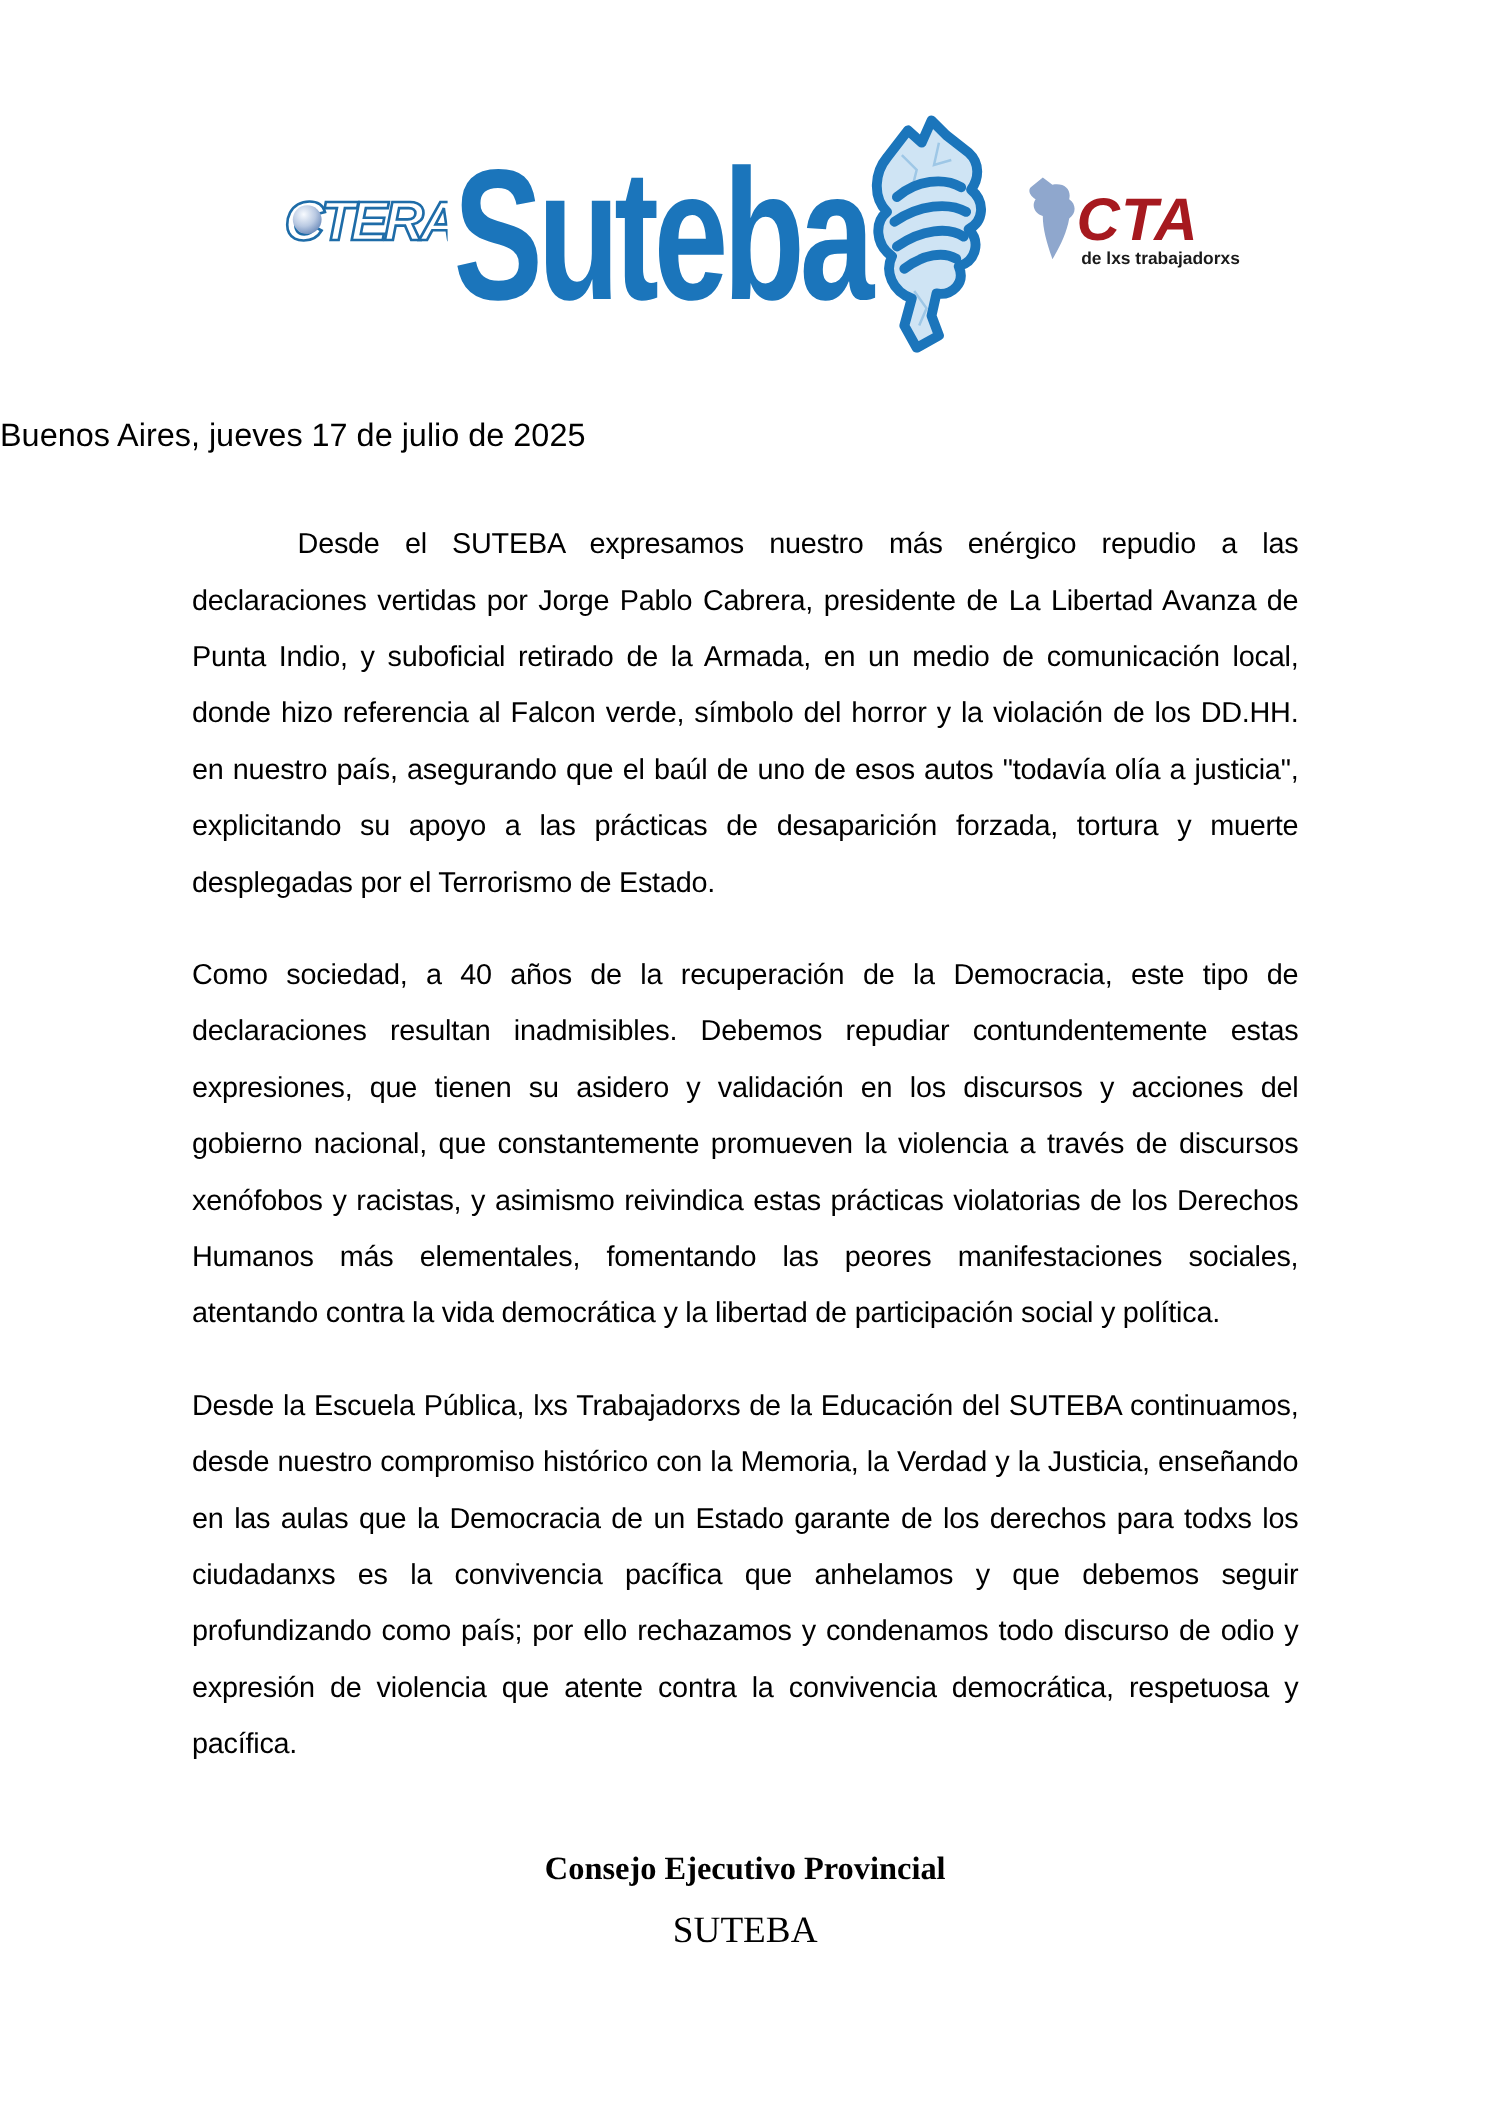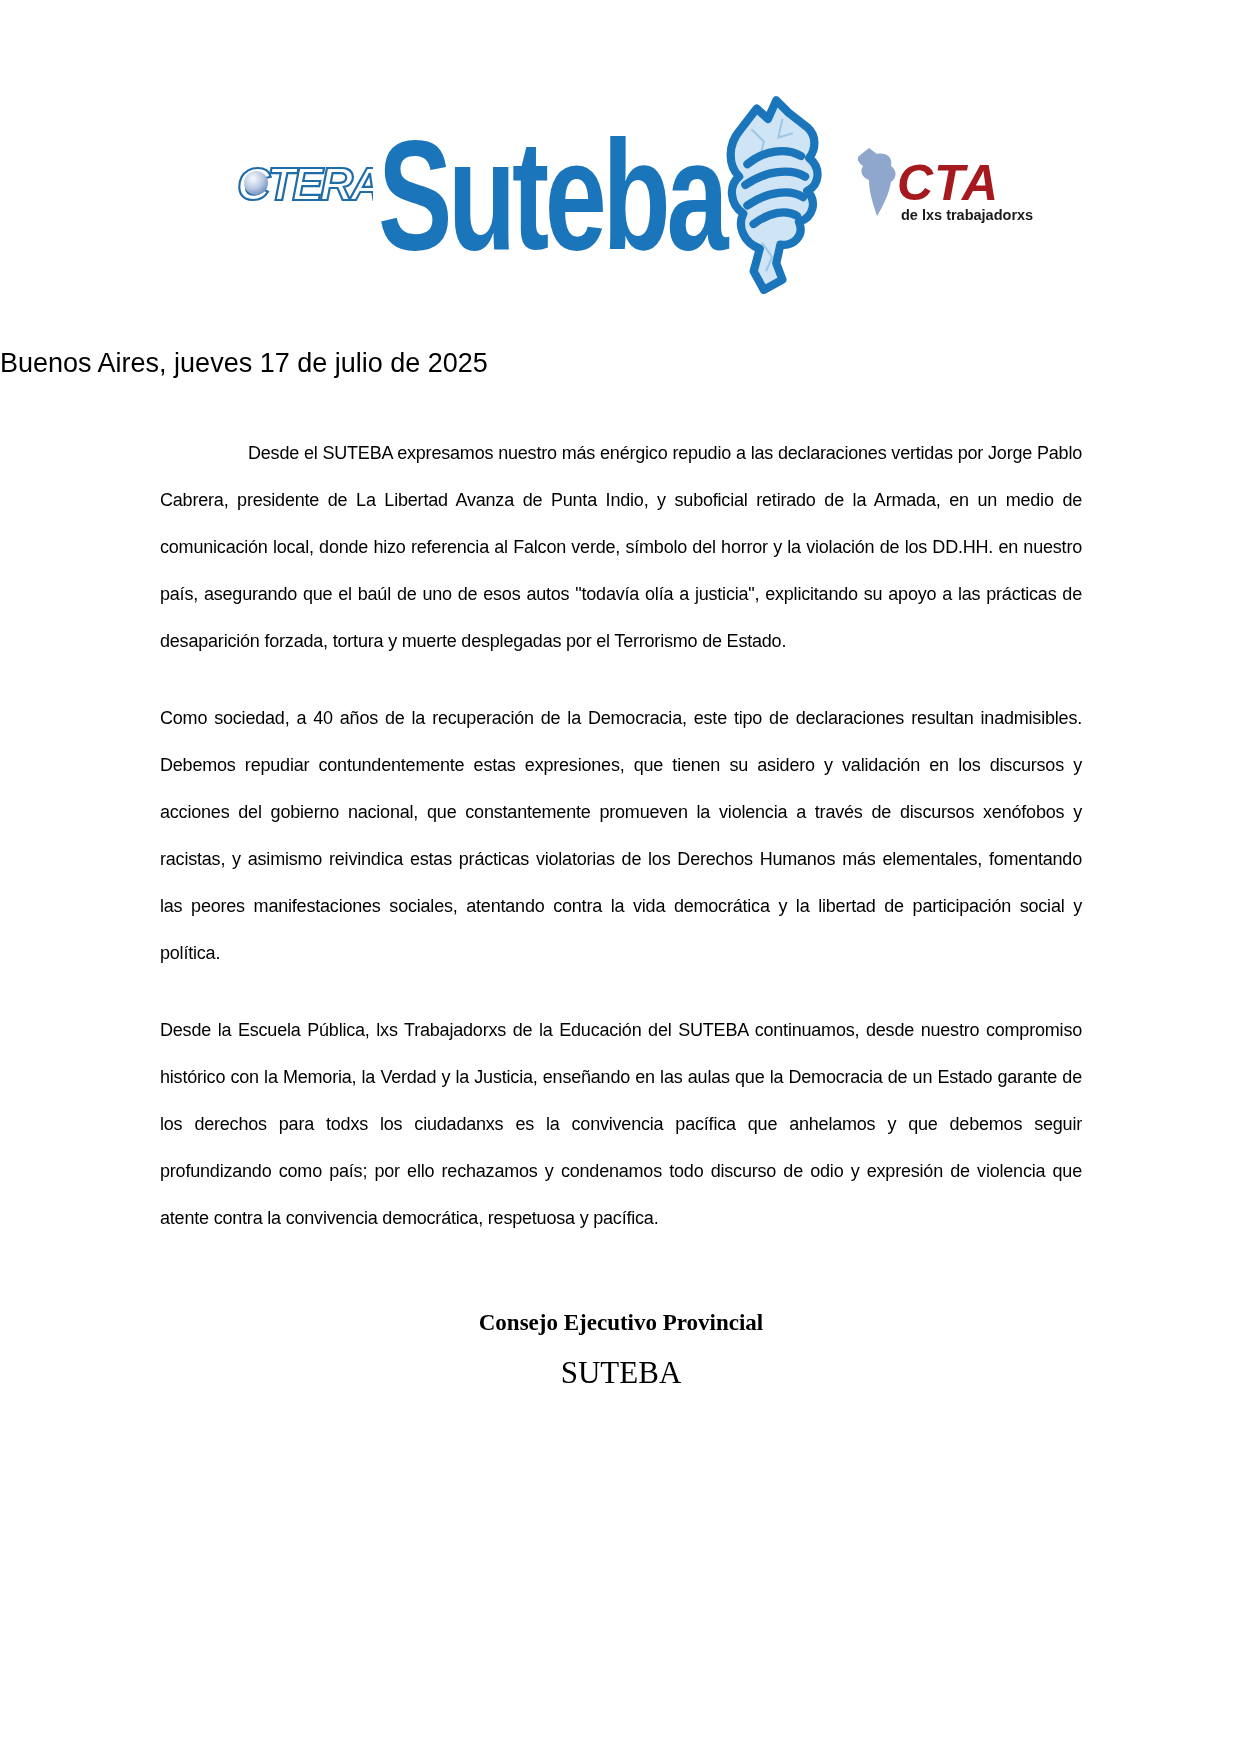--- a/index.html
+++ b/index.html
@@ -47,27 +47,27 @@
     font-weight: bold; font-size: 14.5px; fill: #1a1a1a;
   }
 
   
   .date-line {
     margin: 0; padding: 55px 220px 0 0;
     text-align: left; font-size: 27px; line-height: 33px;
   }
   .para {
     width: 922px; margin: 30px 0 0 160px;
-    font-size: 18px; line-height: 47px;
+    font-size: 24px; line-height: 47px;
     text-align: justify; letter-spacing: -0.2px;
   }
   .para.first { margin-top: 50px; text-indent: 88px; }
 
   .signature { margin-top: 64px; text-align: center; font-family: "Liberation Serif", serif; }
-  .sig-title { margin: 0; font-weight: bold; font-size: 23px; line-height: 33px; }
+  .sig-title { margin: 0; font-weight: bold; font-size: 27px; line-height: 33px; }
   .sig-org   { margin: 16px 0 0 0; font-size: 31px; line-height: 36px; }
 </style>
 </head>
 <body>
 
 <div class="page">
 
   <header class="letterhead">
 
     <svg class="ctera-logo" viewBox="0 0 140 74" aria-hidden="true">

